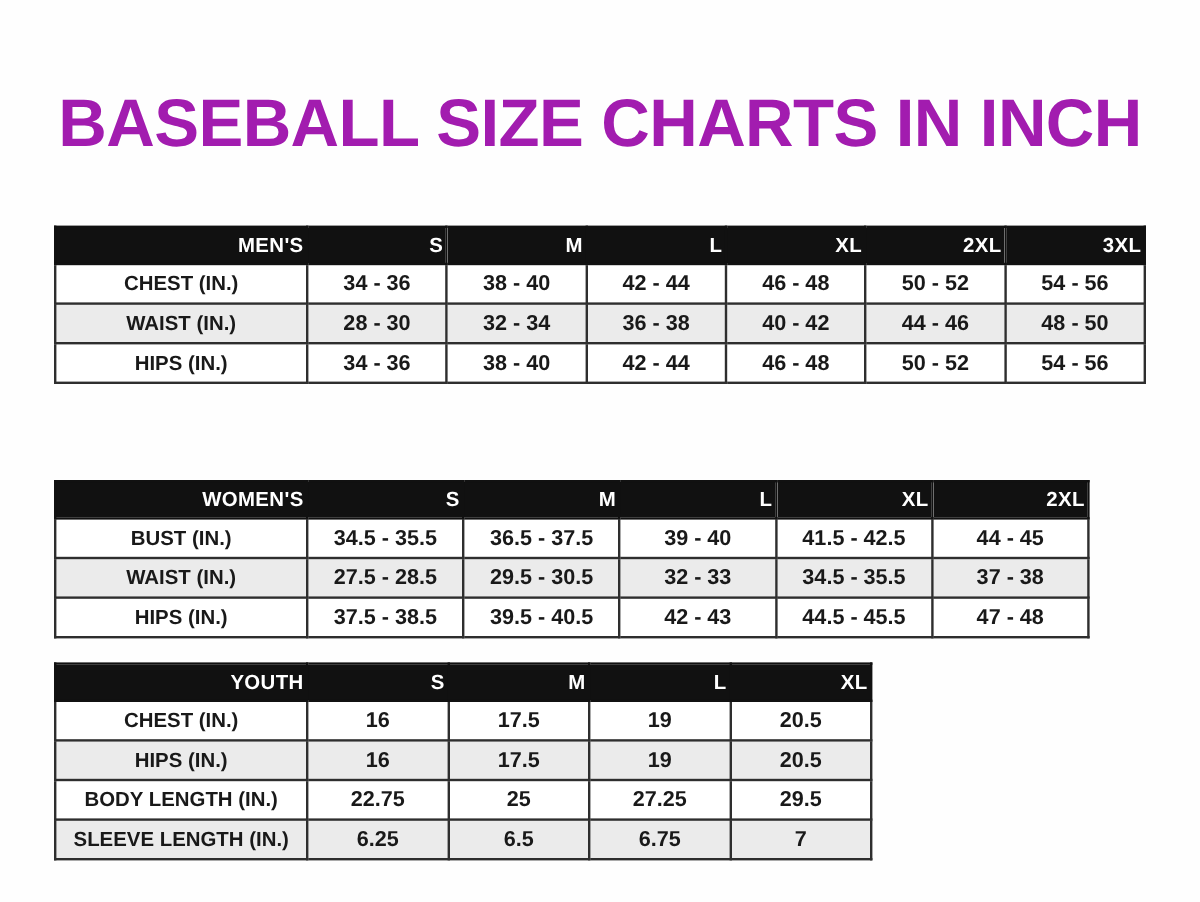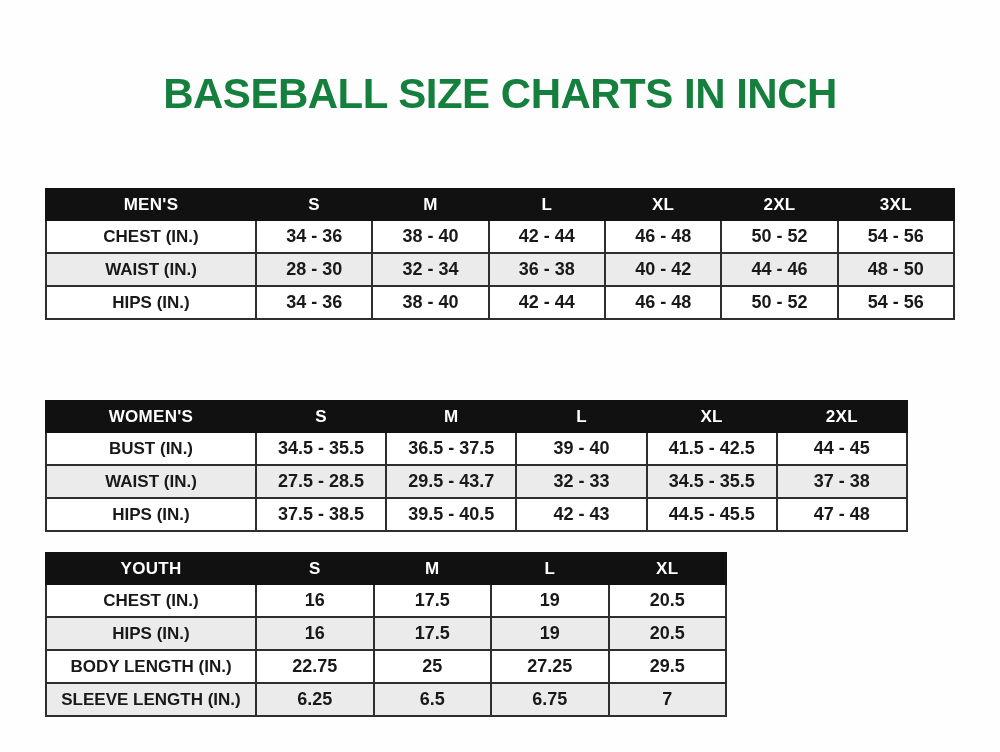--- a/index.html
+++ b/index.html
@@ -10,24 +10,24 @@
     background: #fefefe;
     font-family: "Liberation Sans", sans-serif;
     overflow: hidden;
   }
   .page-title {
     position: absolute;
     top: 70px;
     left: 0;
     width: 100%;
     text-align: center;
-    font-size: 42px;
+    font-size: 56px;
     font-weight: 800;
     letter-spacing: -0.5px;
-    color: #15803d;
+    color: #a21caf;
     white-space: nowrap;
   }
   table.size-table {
     position: absolute;
     border-collapse: collapse;
     table-layout: fixed;
     border: 2px solid var(--border, #222222);
   }
   table.size-table th,
   table.size-table td {
@@ -39,20 +39,21 @@
     white-space: nowrap;
   }
   table.size-table thead th {
     background: var(--header-bg, #111111);
     color: var(--header-text, #ffffff);
     border-color: var(--header-bg, #111111);
     font-size: 17px;
     font-weight: 700;
     height: 29px;
     letter-spacing: 0.3px;
+    text-align: right;
   }
   table.size-table tbody th.rowlabel {
     font-size: 17px;
     font-weight: 700;
     color: var(--text, #141414);
     height: 31px;
     background: transparent;
     margin-left: 15px;
   }
   table.size-table tbody td {
@@ -149,21 +150,21 @@
           <th class="rowlabel">BUST (IN.)</th>
           <td>34.5 - 35.5</td>
           <td>36.5 - 37.5</td>
           <td>39 - 40</td>
           <td>41.5 - 42.5</td>
           <td>44 - 45</td>
         </tr>
         <tr class="alt">
           <th class="rowlabel">WAIST (IN.)</th>
           <td>27.5 - 28.5</td>
-          <td>29.5 - 43.7</td>
+          <td>29.5 - 30.5</td>
           <td>32 - 33</td>
           <td>34.5 - 35.5</td>
           <td>37 - 38</td>
         </tr>
         <tr>
           <th class="rowlabel">HIPS (IN.)</th>
           <td>37.5 - 38.5</td>
           <td>39.5 - 40.5</td>
           <td>42 - 43</td>
           <td>44.5 - 45.5</td>

